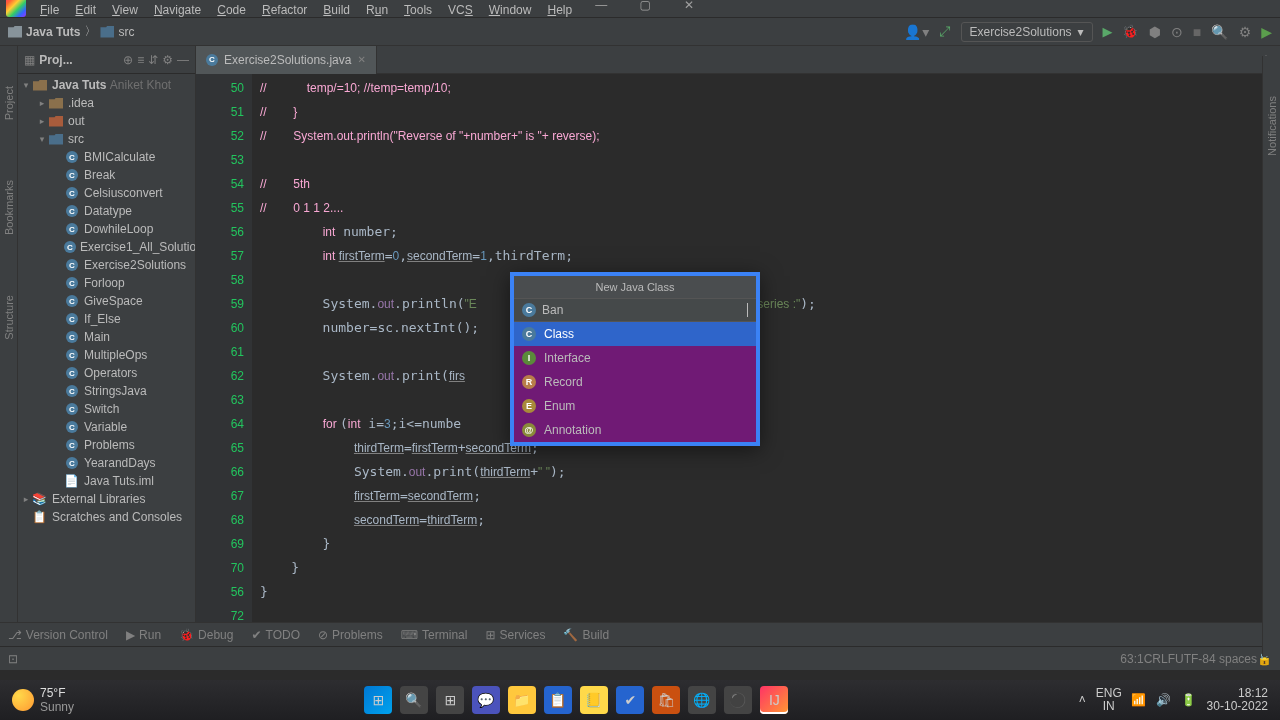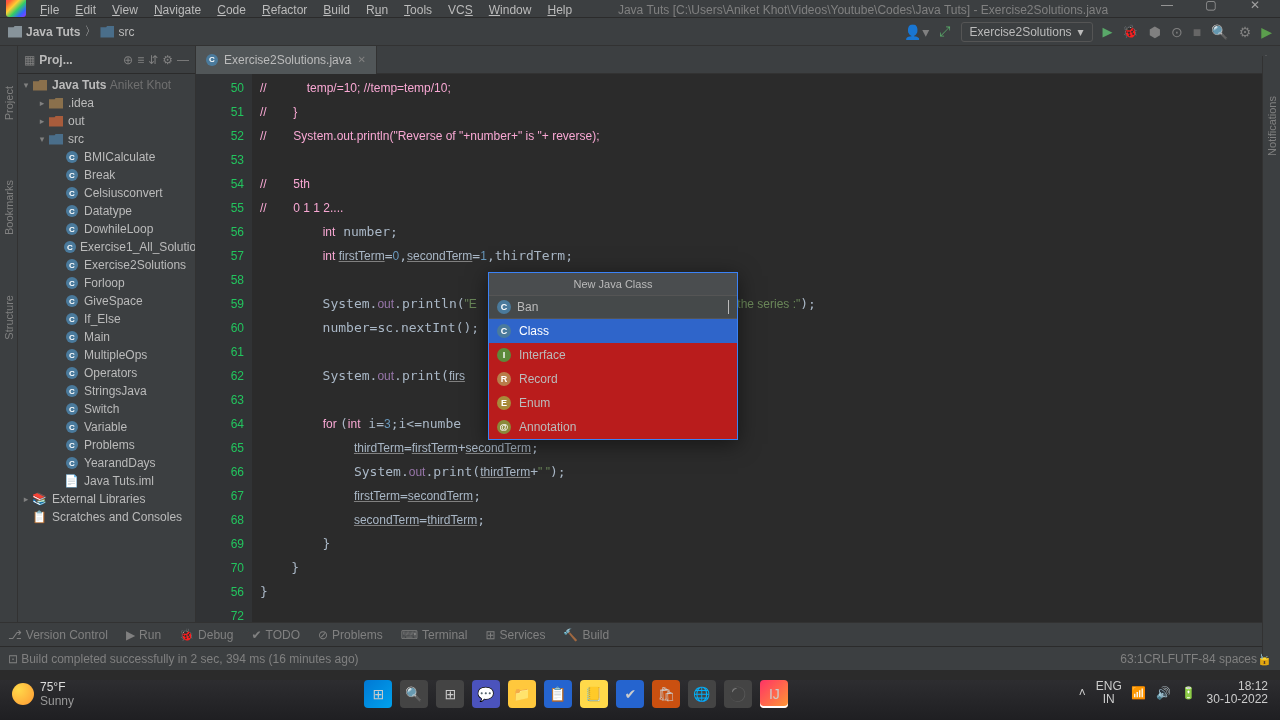--- a/index.html
+++ b/index.html
@@ -46,33 +46,33 @@
 .code .st{color:#6a8759}
 .code .id{color:#9876aa}
 .code .nm{color:#6897bb}
 .right-stripe{width:14px;background:#3c3f41;border-left:1px solid #323232;position:relative}
 .right-stripe .check{position:absolute;top:4px;left:2px;color:#499c54;font-size:11px}
 .bottom-tools{height:24px;background:#3c3f41;border-top:1px solid #323232;display:flex;align-items:center;padding:0 8px;gap:18px}
 .tool-btn{display:flex;align-items:center;gap:4px;color:#808080;cursor:pointer;font-size:11px}
 .tool-right{margin-left:auto;display:flex;gap:14px}
 .status-bar{height:24px;background:#3c3f41;border-top:1px solid #2b2b2b;display:flex;align-items:center;padding:0 8px;color:#808080;font-size:11px}
 .status-right{margin-left:auto;display:flex;gap:0}
-.popup{position:absolute;left:488px;top:272px;width:250px;background:#b91c1c;border:1px solid #3b82f6;box-shadow:0 4px 20px rgba(0,0,0,0.5);z-index:100}
+.popup{position:absolute;left:510px;top:272px;width:250px;background:#701a75;border:4px solid #3b82f6;box-shadow:0 4px 20px rgba(0,0,0,0.5);z-index:100}
 .popup-title{text-align:center;padding:5px;color:#bbbbbb;background:#4a4d4f;font-size:11px}
 .popup-input{width:100%;padding:4px 8px;background:#45494a;border:none;border-top:1px solid #555;border-bottom:1px solid #555;display:flex;align-items:center;gap:6px;color:#bbbbbb}
 .popup-input input{flex:1;background:transparent;border:none;color:#bbbbbb;outline:none;font-size:12px}
 .type-icon{width:14px;height:14px;border-radius:50%;display:flex;align-items:center;justify-content:center;font-size:9px;font-weight:bold;color:#fff}
 .ti-c{background:#4a7a9c}
 .ti-i{background:#5b8a3a}
 .ti-r{background:#b87d4a}
 .ti-e{background:#a88a3a}
 .ti-a{background:#8a8a3a}
 .popup-opt{padding:5px 8px;display:flex;align-items:center;gap:8px;cursor:pointer;color:#bbbbbb}
 .popup-opt.sel{background:#2f65ca;color:#fff}
-.taskbar{position:absolute;bottom:0;left:0;right:0;height:40px;background:linear-gradient(180deg,#2d2d30,#1f1f22);display:flex;align-items:flex-start;padding:0 12px}
+.taskbar{position:absolute;bottom:0;left:0;right:0;height:40px;background:linear-gradient(180deg,#2d2d30,#1f1f22);display:flex;align-items:center;padding:0 12px}
 .weather{display:flex;align-items:center;gap:6px;color:#ddd;font-size:11px}
 .weather-icon{width:22px;height:22px;background:radial-gradient(circle at 30% 30%,#ffd94a,#ff9933);border-radius:50%}
 .task-icons{margin:0 auto;display:flex;gap:8px}
 .task-ico{width:28px;height:28px;background:#444;border-radius:4px;display:flex;align-items:center;justify-content:center;color:#ccc;font-size:14px}
 .tray{display:flex;align-items:center;gap:10px;color:#ccc;font-size:10px}
 .tray .lang{display:flex;flex-direction:column;line-height:1.1;font-size:9px;text-align:center}
 .tray .clock{display:flex;flex-direction:column;line-height:1.1;font-size:9px;text-align:right}
 .caret{display:inline-block;width:1px;height:14px;background:#bbbbbb;animation:blink 1s infinite;vertical-align:middle}
 @keyframes blink{50%{opacity:0}}
 .underline{text-decoration:underline;text-decoration-color:#808080}
@@ -91,21 +91,20 @@
     <span><u>N</u>avigate</span>
     <span><u>C</u>ode</span>
     <span><u>R</u>efactor</span>
     <span><u>B</u>uild</span>
     <span>R<u>u</u>n</span>
     <span><u>T</u>ools</span>
     <span>VC<u>S</u></span>
     <span><u>W</u>indow</span>
     <span><u>H</u>elp</span>
   </div>
-  <div class="title-path">Java Tuts [C:\Users\Aniket Khot\Videos\Youtube\Codes\Java Tuts] - Exercise2Solutions.java</div>
   <div class="win-controls">
     <div class="win-btn">—</div>
     <div class="win-btn">▢</div>
     <div class="win-btn">✕</div>
   </div>
 </div>
 
 <div class="navbar">
   <div class="nav-crumb">
     <span class="folder-icon"></span>
@@ -434,21 +433,20 @@
       <span>🔨</span>
       <span>Build</span>
     </div>
   <div class="tool-right">
     <span>⊡</span>
   </div>
 </div>
 
 <div class="status-bar">
   <span>⊡</span>&nbsp;
-  <span>Build completed successfully in 2 sec, 394 ms (16 minutes ago)</span>
   <div class="status-right">
     <span>63:1</span>
     <span>CRLF</span>
     <span>UTF-8</span>
     <span>4 spaces</span>
     <span>🔓</span>
   </div>
 </div>
 
 <div class="taskbar">

